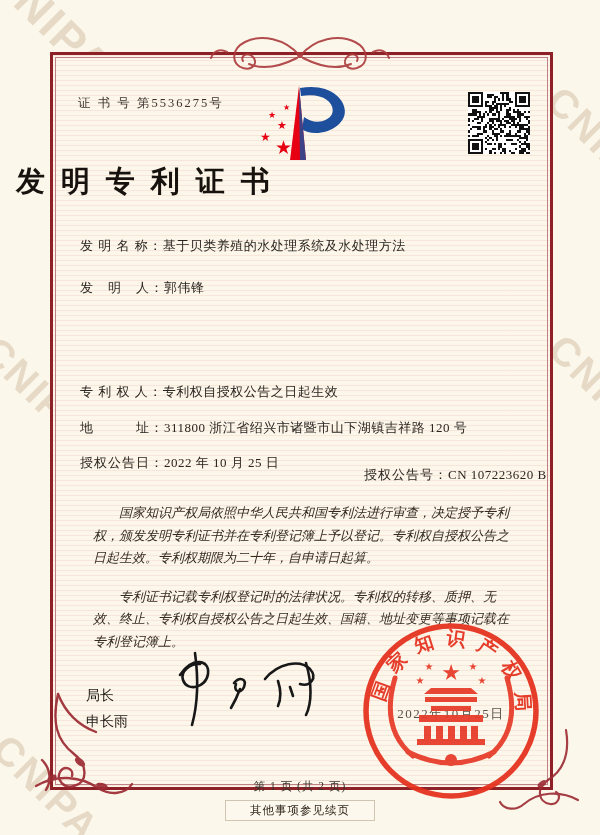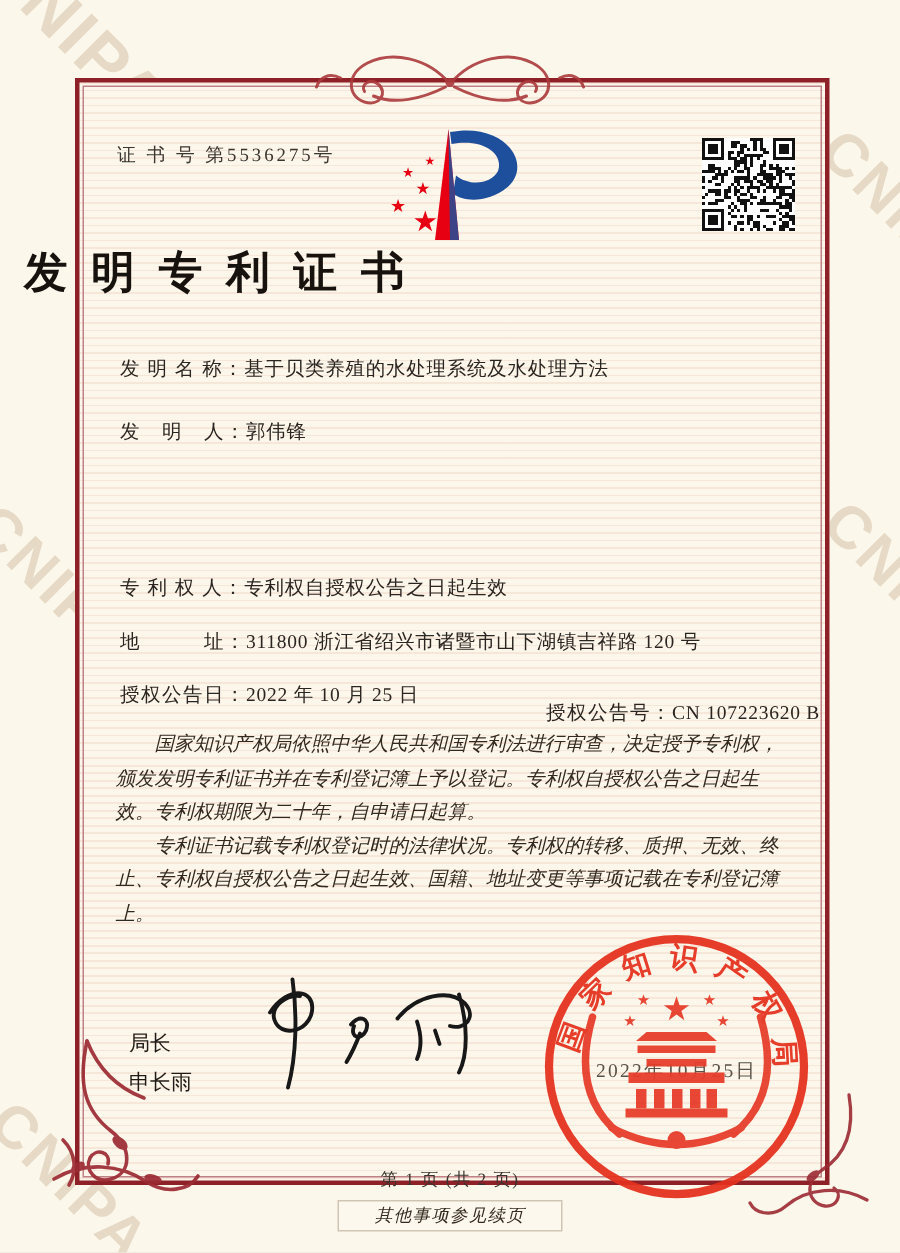--- a/index.html
+++ b/index.html
@@ -31,30 +31,30 @@
          letter-spacing:0.55em;text-indent:0.55em;color:#17120e;font-family:"Liberation Serif",serif;}
   
   .row{position:absolute;left:80px;right:58px;font-size:13px;color:#2a2520;}
   .flabel{white-space:pre;letter-spacing:1px;}
   .fvalue{letter-spacing:0.5px;}
   .r0{top:237px}.r1{top:279px}.r2{top:314px}.r3{top:350px}.r4{top:383px}.r5{top:419px}.r6{top:454px}
   .grant-no{position:absolute;left:284px;top:0px;white-space:nowrap;margin-top:12px;}
   
   .paras{position:absolute;left:77px;top:486px;width:450px;font-size:13px;line-height:22.5px;
          font-style:italic;color:#33291f;}
-  .paras p{margin:0;text-indent:2em;font-family:Liberation Mono, monospace;}
+  .paras p{margin:16px;text-indent:2em;}
   
   .director{position:absolute;left:86px;top:682px;font-size:14px;line-height:26px;
             font-family:"Liberation Sans","DejaVu Sans",sans-serif;color:#1f1a15;}
   .sig{position:absolute;left:150px;top:645px;width:185px;height:90px;}
   .seal{position:absolute;left:358px;top:618px;width:186px;height:186px;opacity:0.93;z-index:5;}
   .pageno{position:absolute;left:0;right:0;top:762px;text-align:center;font-size:11.5px;letter-spacing:1px;color:#3a342e;margin-top:17px;}
   .notewrap{position:absolute;left:0;right:0;top:800px;text-align:center;z-index:4;}
   .note{display:inline-block;border:1px solid #cfc5b2;padding:2px 24px;font-size:11.5px;
-        font-style:italic;letter-spacing:1px;color:#33291f;background:rgba(253,248,238,0.6);text-align:center;}
+        letter-spacing:1px;color:#33291f;background:rgba(253,248,238,0.6);text-align:center;}
   
   .orn-top{position:absolute;left:197px;top:26px;width:206px;height:52px;z-index:4;}
   .orn-bl{position:absolute;left:22px;top:688px;width:122px;height:120px;z-index:4;}
   .orn-br{position:absolute;left:492px;top:724px;width:94px;height:94px;z-index:4;transform:scaleX(-1);}
 </style>
 </head>
 <body>
 
 <div class="page">
 

